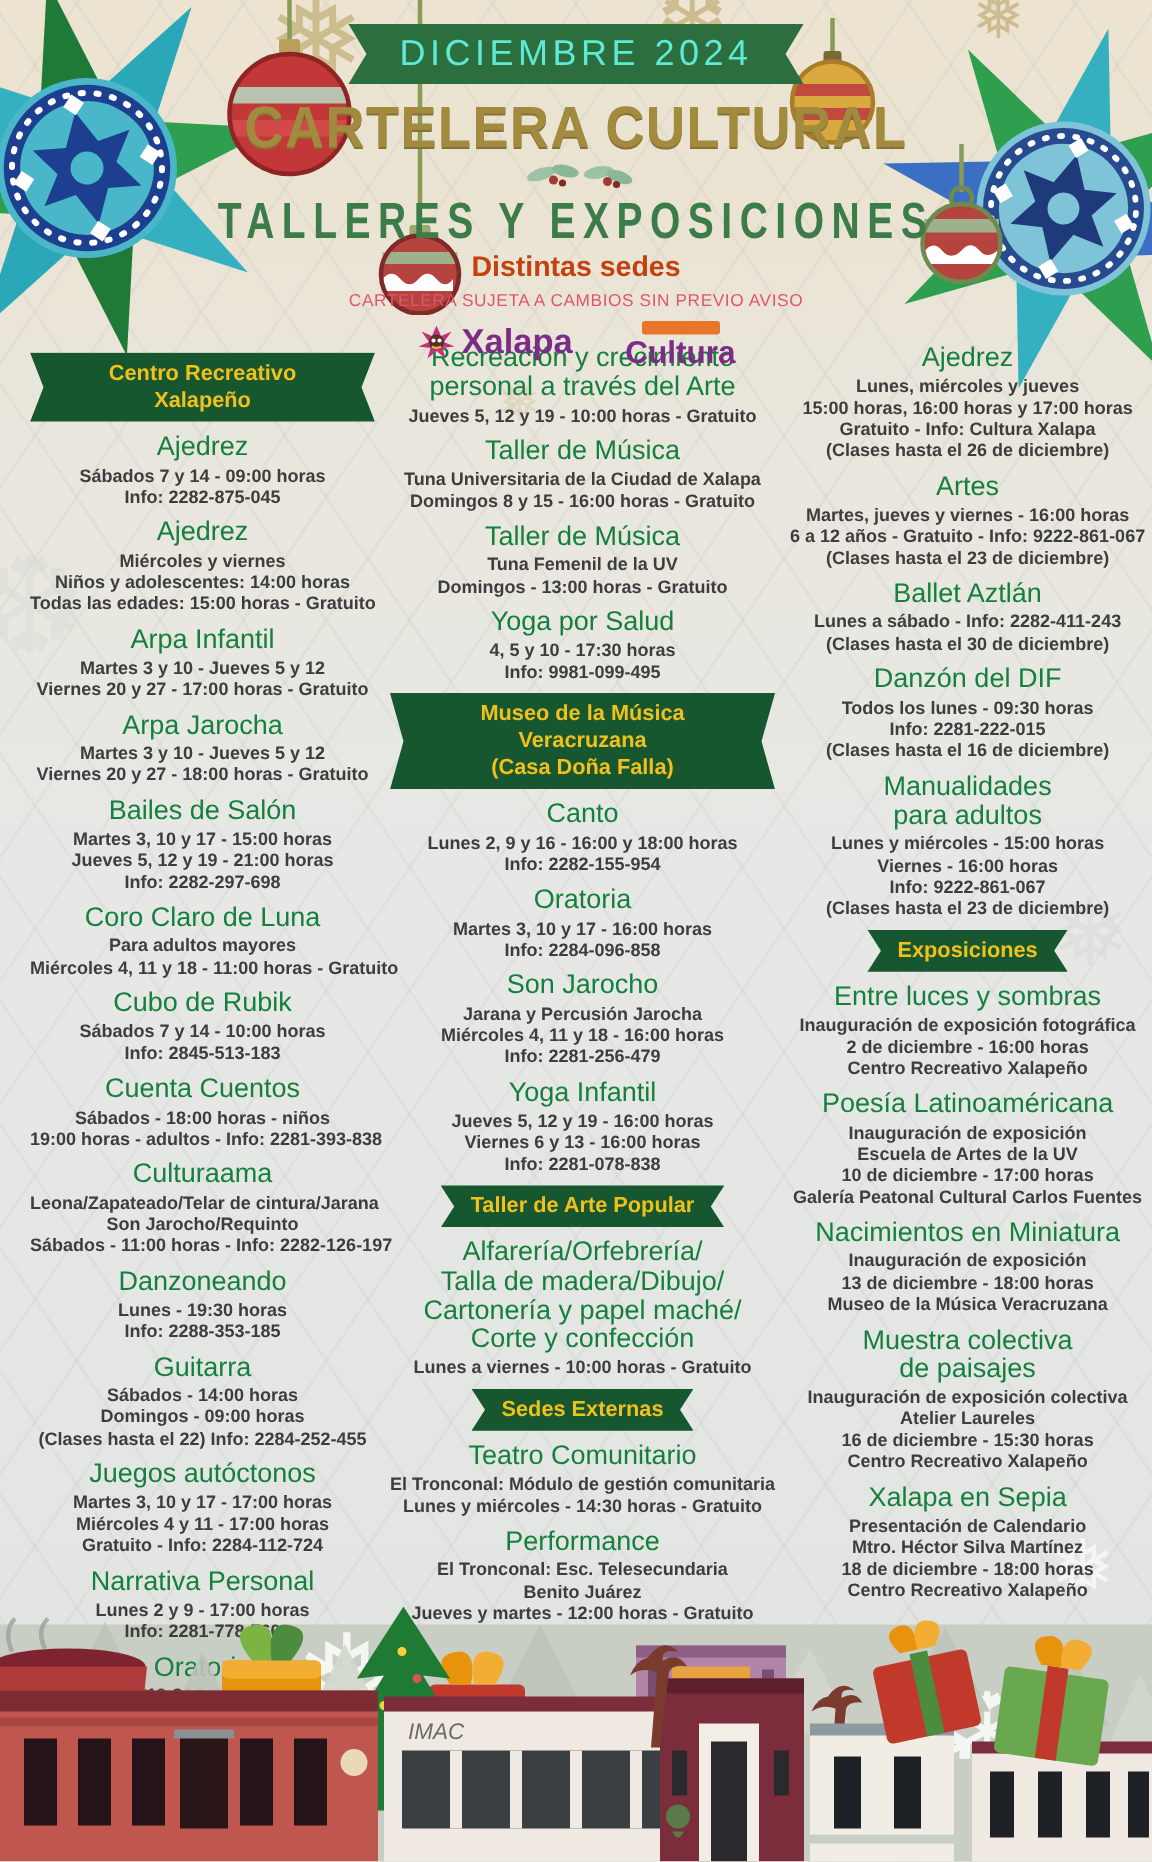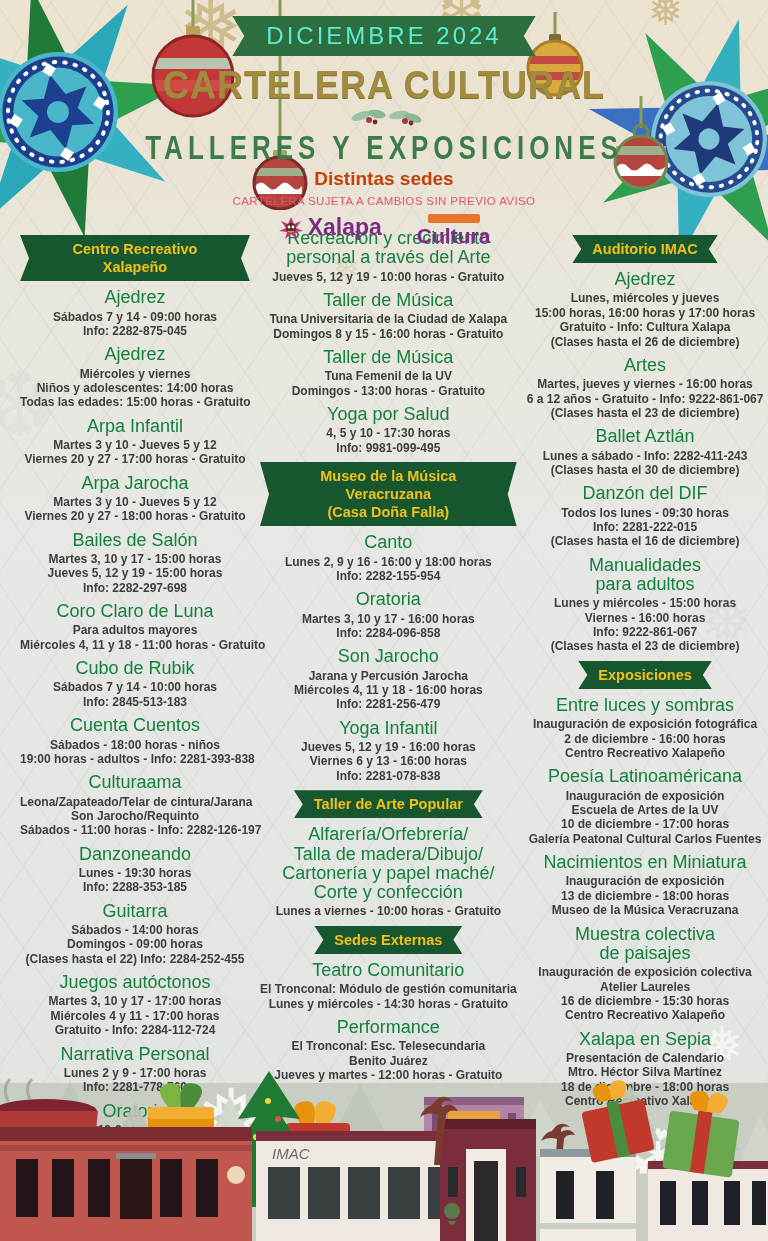--- a/index.html
+++ b/index.html
@@ -209,21 +209,21 @@
           <div class="event-line">Viernes 20 y 27 - 17:00 horas - Gratuito</div>
         </div>
         <div class="event">
           <div class="event-title">Arpa Jarocha</div>
           <div class="event-line">Martes 3 y 10 - Jueves 5 y 12</div>
           <div class="event-line">Viernes 20 y 27 - 18:00 horas - Gratuito</div>
         </div>
         <div class="event">
           <div class="event-title">Bailes de Salón</div>
           <div class="event-line">Martes 3, 10 y 17 - 15:00 horas</div>
-          <div class="event-line">Jueves 5, 12 y 19 - 15:00 horas</div>
+          <div class="event-line">Jueves 5, 12 y 19 - 21:00 horas</div>
           <div class="event-line">Info: 2282-297-698</div>
         </div>
         <div class="event">
           <div class="event-title">Coro Claro de Luna</div>
           <div class="event-line">Para adultos mayores</div>
           <div class="event-line">Miércoles 4, 11 y 18 - 11:00 horas - Gratuito</div>
         </div>
         <div class="event">
           <div class="event-title">Cubo de Rubik</div>
           <div class="event-line">Sábados 7 y 14 - 10:00 horas</div>
@@ -343,21 +343,20 @@
         <div class="event">
           <div class="event-title">Performance</div>
           <div class="event-line">El Tronconal: Esc. Telesecundaria</div>
           <div class="event-line">Benito Juárez</div>
           <div class="event-line">Jueves y martes - 12:00 horas - Gratuito</div>
         </div>
       </div>
     </div>
     <div class="col col-2">
       <div>
-        <div class="ribbon">Auditorio IMAC</div>
         <div class="event">
           <div class="event-title">Ajedrez</div>
           <div class="event-line">Lunes, miércoles y jueves</div>
           <div class="event-line">15:00 horas, 16:00 horas y 17:00 horas</div>
           <div class="event-line">Gratuito - Info: Cultura Xalapa</div>
           <div class="event-line">(Clases hasta el 26 de diciembre)</div>
         </div>
         <div class="event">
           <div class="event-title">Artes</div>
           <div class="event-line">Martes, jueves y viernes - 16:00 horas</div>

